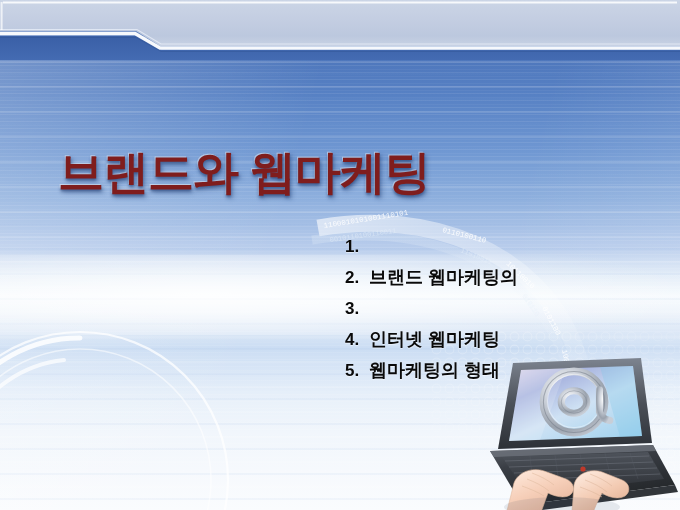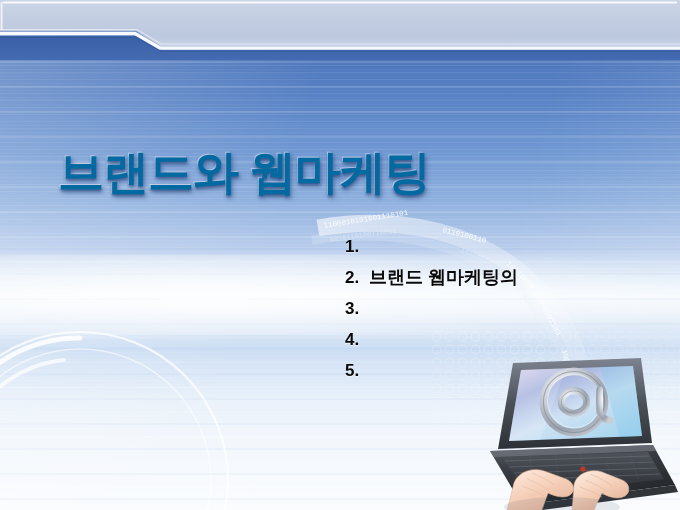--- a/index.html
+++ b/index.html
@@ -108,21 +108,21 @@
   
   .title {
     position: absolute;
     left: 58px;
     top: 143px;
     width: 420px;
     font-size: 46px;
     line-height: 58px;
     font-weight: 700;
     letter-spacing: -1px;
-    color: #0369a1;
+    color: #7f1d1d;
     text-shadow:
        0 2px 3px rgba(25,55,110,0.55),
        2px 3px 5px rgba(25,55,110,0.40),
       -1px -1px 0 rgba(255,255,255,0.45);
     white-space: nowrap;
   }
 
   
   .agenda {
     position: absolute;
@@ -258,23 +258,25 @@
     </div>
     <div class="agenda-item">
       <span class="agenda-num">2.</span>
       <span class="agenda-text">브랜드 웹마케팅의</span>
     </div>
     <div class="agenda-item">
       <span class="agenda-num">3.</span>
     </div>
     <div class="agenda-item">
       <span class="agenda-num">4.</span>
+      <span class="agenda-text">인터넷 웹마케팅</span>
     </div>
     <div class="agenda-item">
       <span class="agenda-num">5.</span>
+      <span class="agenda-text">웹마케팅의 형태</span>
     </div>
   </div>
 
   <svg class="laptop" viewBox="0 0 215 160">
     <defs>
       <linearGradient id="screenG" x1="0.1" y1="0" x2="0.9" y2="1">
         <stop offset="0%" stop-color="#d8d3ea"></stop>
         <stop offset="25%" stop-color="#aab6e0"></stop>
         <stop offset="55%" stop-color="#cfe2f4"></stop>
         <stop offset="100%" stop-color="#9fd2ee"></stop>

